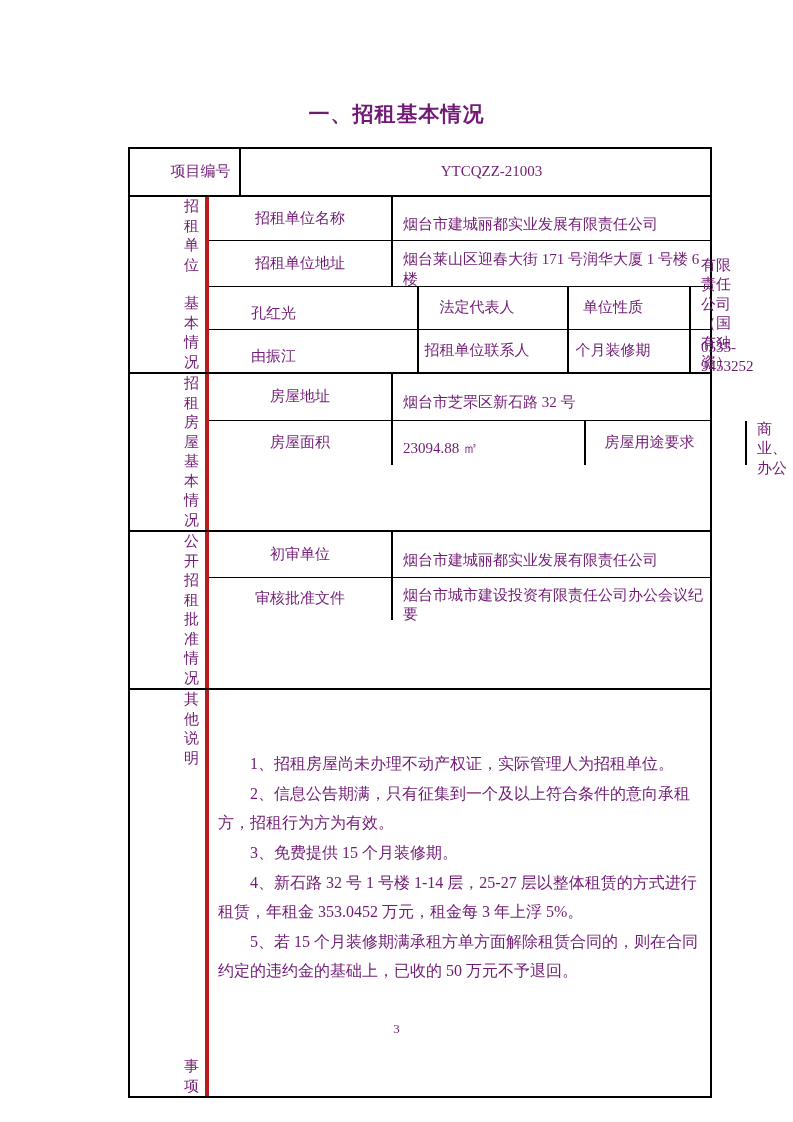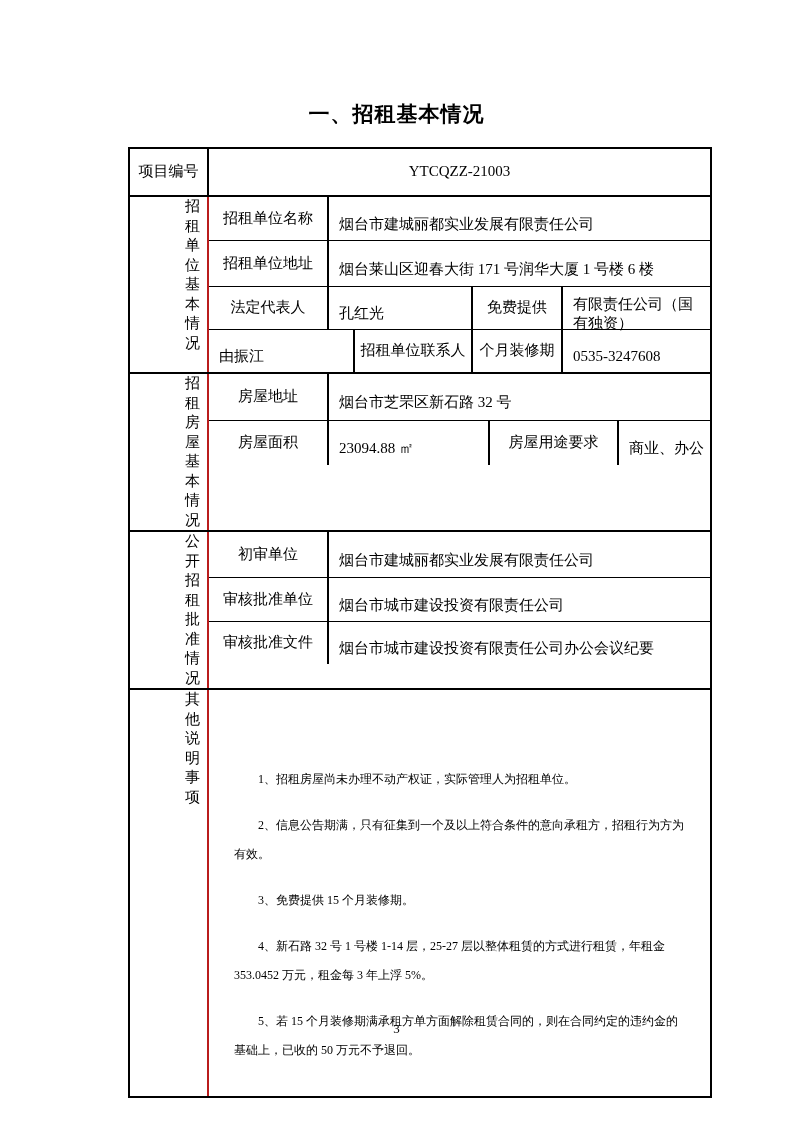--- a/index.html
+++ b/index.html
@@ -3,21 +3,21 @@
 <meta charset="utf-8">
 <style>
   html, body { margin: 0; padding: 0; background: #ffffff; }
   .page {
     position: relative;
     width: 793px;
     height: 1122px;
     margin: 0 auto;
     background: #ffffff;
     font-family: "Liberation Serif", "DejaVu Serif", serif;
-    color: #000000;
+    color: #701a75;
   }
   .doc-title {
     position: absolute;
     top: 100px;
     left: 0;
     width: 100%;
     margin: 0;
     text-align: center;
     font-size: 21px;
     font-weight: 700;
@@ -33,36 +33,37 @@
     box-sizing: border-box;
     font-size: 15px;
     line-height: 1.3;
   }
   .sec { display: flex; box-sizing: border-box; }
   .sec + .sec { border-top: 2px solid #000; }
   .sec-label {
     width: 79px;
     flex: 0 0 79px;
     box-sizing: border-box;
-    border-right: 2px solid #b91c1c;
+    border-right: 4px solid #b91c1c;
     display: flex;
     flex-direction: column;
     align-items: center;
-    justify-content: flex-start;
+    justify-content: space-between;
     text-align: center;
     padding-left: 48px;
   }
   .sec-rows { flex: 1 1 auto; display: flex; flex-direction: column; min-width: 0; }
   .subrow { display: flex; box-sizing: border-box; }
   .subrow + .subrow { border-top: 1px solid #000; }
   .cell {
     box-sizing: border-box;
     display: flex;
     align-items: center;
     min-width: 0;
+    margin-left: 32px;
   }
   .cell + .cell { border-left: 2px solid #000; }
   .cell.label { justify-content: center; text-align: center; padding: 0 2px; }
   .cell.value { justify-content: flex-start; text-align: left; padding: 14px 6px 2px 10px; }
   .cell.value.centered { justify-content: center; text-align: center; padding: 2px 8px; }
   .flex1 { flex: 1 1 auto; }
   .wlabel { width: 118px; flex: 0 0 118px; }
   .w144 { width: 144px; flex: 0 0 144px; }
   .w90  { width: 90px;  flex: 0 0 90px; }
   .w161 { width: 161px; flex: 0 0 161px; }
@@ -72,24 +73,24 @@
   .h44 { height: 44px; }
   .h43 { height: 43px; }
   .notes-cell {
     flex: 1 1 auto;
     box-sizing: border-box;
     height: 406px;
     padding: 58px 6px 0 8px;
     overflow: hidden;
   }
   .notes-cell p {
-    margin: 17px;
+    margin: 1px;
     text-indent: 2em;
     line-height: 29px;
-    font-size: 12px;
+    font-size: 16px;
   }
   .page-number {
     position: absolute;
     top: 1021px;
     left: 0;
     width: 100%;
     text-align: center;
     font-size: 13px;
   }
 </style>
@@ -115,30 +116,30 @@
       <div class="sec-rows">
         <div class="subrow h43">
           <div class="cell label wlabel">招租单位名称</div>
           <div class="cell value flex1">烟台市建城丽都实业发展有限责任公司</div>
         </div>
         <div class="subrow h46">
           <div class="cell label wlabel">招租单位地址</div>
           <div class="cell value flex1">烟台莱山区迎春大街 171 号润华大厦 1 号楼 6 楼</div>
         </div>
         <div class="subrow h43">
+          <div class="cell value w144">孔红光</div>
           <div class="cell label wlabel">法定代表人</div>
-          <div class="cell value w144">孔红光</div>
-          <div class="cell label w90">免费提供</div>
+          <div class="cell label w90">单位性质</div>
           <div class="cell value flex1">有限责任公司（国有独资）</div>
         </div>
         <div class="subrow h43">
           <div class="cell value w144">由振江</div>
           <div class="cell label wlabel">招租单位联系人</div>
           <div class="cell label w90">个月装修期</div>
-          <div class="cell value flex1">0535-3247608</div>
+          <div class="cell value flex1">0535-9453252</div>
         </div>
       </div>
     </div>
 
     <div class="sec">
       <div class="sec-label">
         <span>招租房屋</span>
         <span>基本情况</span>
       </div>
       <div class="sec-rows">
@@ -158,24 +159,20 @@
     <div class="sec">
       <div class="sec-label">
         <span>公开招租</span>
         <span>批准情况</span>
       </div>
       <div class="sec-rows">
         <div class="subrow h45">
           <div class="cell label wlabel">初审单位</div>
           <div class="cell value flex1">烟台市建城丽都实业发展有限责任公司</div>
         </div>
-        <div class="subrow h44">
-          <div class="cell label wlabel">审核批准单位</div>
-          <div class="cell value flex1">烟台市城市建设投资有限责任公司</div>
-        </div>
         <div class="subrow h43">
           <div class="cell label wlabel">审核批准文件</div>
           <div class="cell value flex1">烟台市城市建设投资有限责任公司办公会议纪要</div>
         </div>
       </div>
     </div>
 
     <div class="sec">
       <div class="sec-label">
         <span>其他说明</span>

